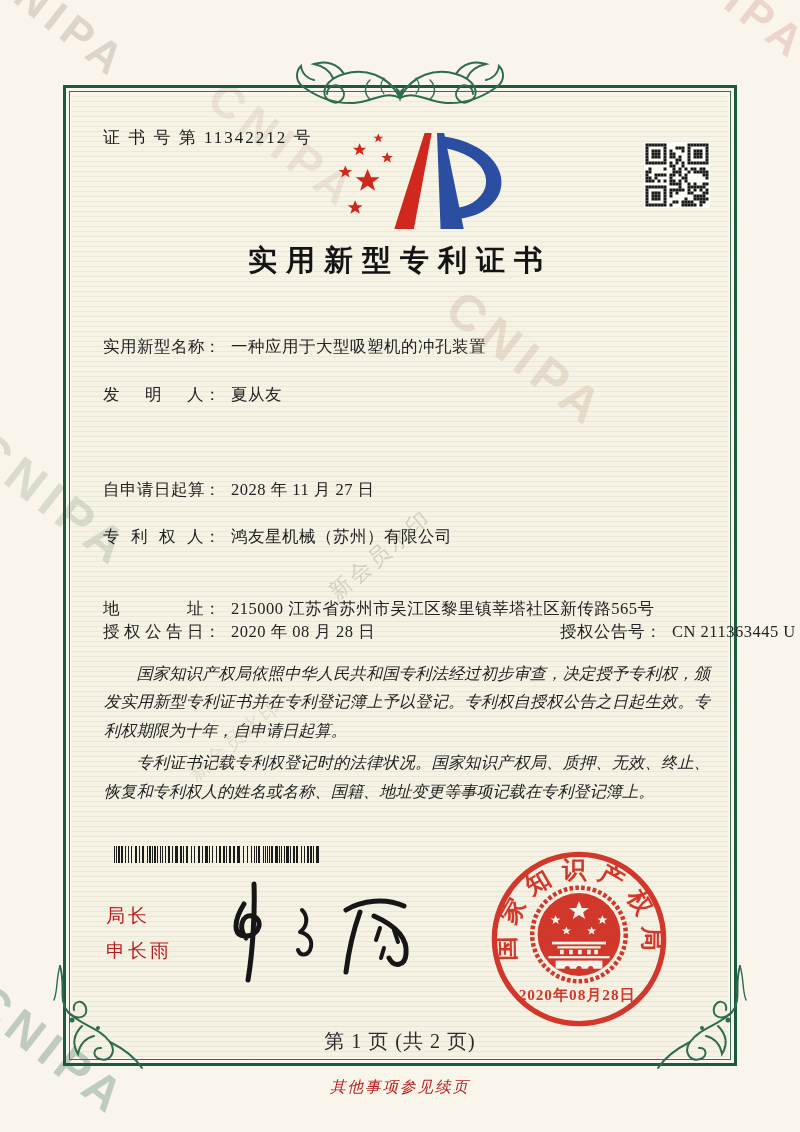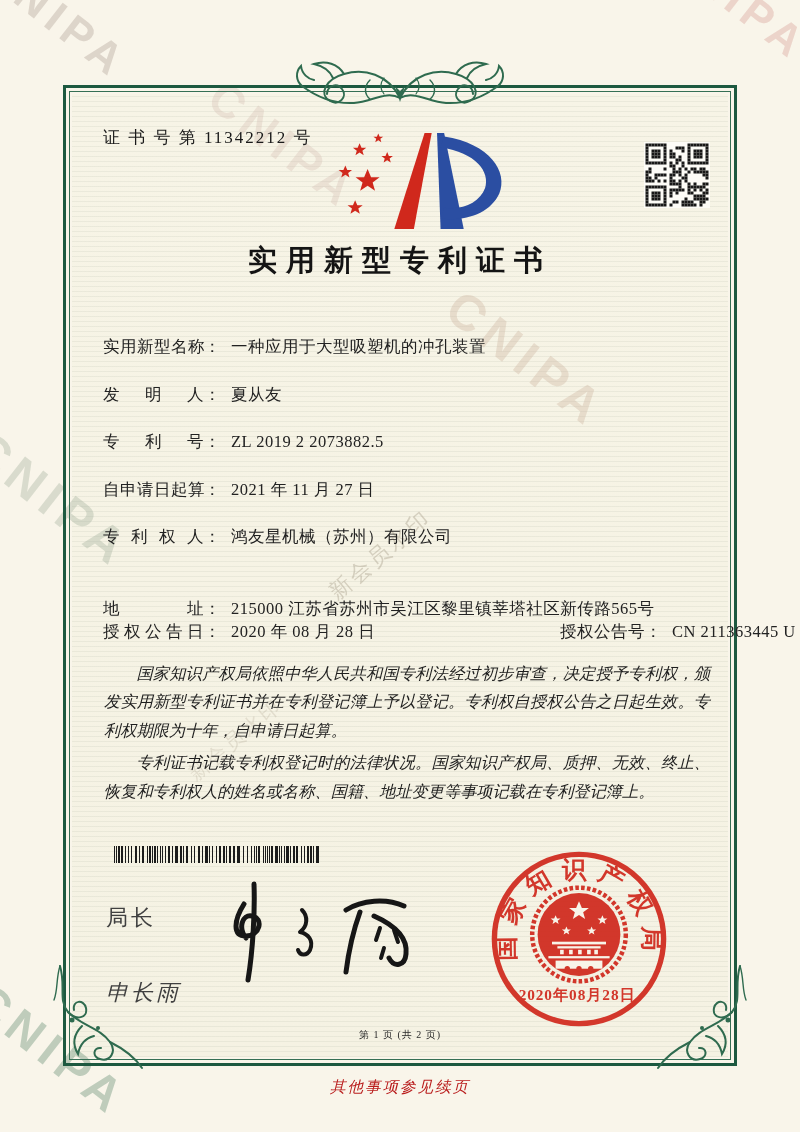--- a/index.html
+++ b/index.html
@@ -31,24 +31,24 @@
          letter-spacing:9px;color:#141414;}
   .frow{position:absolute;left:103px;font-size:16.5px;letter-spacing:0.5px;white-space:nowrap;color:#222;}
   .flab{display:inline-block;width:101px;text-align:justify;text-align-last:justify;-moz-text-align-last:justify;}
   .fsep{display:inline-block;margin-right:10px;}
   .grant2{position:absolute;left:420px;top:0;white-space:nowrap;margin-left:37px;}
   .paras{position:absolute;left:100px;top:656px;width:614px;font-size:16.2px;line-height:28.4px;
          font-style:italic;color:#1e1e1e;}
   .paras p{margin:4px;text-indent:2em;text-align:justify;}
   .barcode{position:absolute;left:114px;top:846px;}
   .signer{position:absolute;left:106px;font-family:"Liberation Sans","DejaVu Sans",sans-serif;
-          font-size:22px;letter-spacing:3px;color:#404040;}
+          font-size:19px;letter-spacing:3px;color:#b91c1c;}
   .sig{position:absolute;left:210px;top:876px;}
   .seal{position:absolute;left:489px;top:849px;}
-  .page-ind{position:absolute;left:0;top:1028px;width:100%;text-align:center;font-size:10px;
+  .page-ind{position:absolute;left:0;top:1028px;width:100%;text-align:center;font-size:20px;
             letter-spacing:1px;color:#2a2a2a;}
   .bottom-note{position:absolute;left:0;top:1077px;width:100%;text-align:center;font-size:15.5px;
                font-style:italic;letter-spacing:2px;color:#b91c1c;z-index:5;}
 </style>
 </head>
 <body>
 
 <div class="page">
 
   <div class="guilloche"></div>
@@ -350,25 +350,22 @@
         </svg></div>
 
     <div class="title">实用新型专利证书</div>
 
     <div class="frow" style="top:336px;">
       <span class="flab">实用新型名称</span><span class="fsep">：</span><span>一种应用于大型吸塑机的冲孔装置</span>
     </div>
     <div class="frow" style="top:384px;">
       <span class="flab">发明人</span><span class="fsep">：</span><span>夏从友</span>
     </div>
-    <div class="frow" style="top:431px;">
-      <span class="flab">专利号</span><span class="fsep">：</span><span>ZL 2019 2 2073882.5</span>
-    </div>
     <div class="frow" style="top:479px;">
-      <span class="flab">自申请日起算</span><span class="fsep">：</span><span>2021 年 11 月 27 日</span>
+      <span class="flab">自申请日起算</span><span class="fsep">：</span><span>2028 年 11 月 27 日</span>
     </div>
     <div class="frow" style="top:526px;">
       <span class="flab">专利权人</span><span class="fsep">：</span><span>鸿友星机械（苏州）有限公司</span>
     </div>
     <div class="frow" style="top:598px;">
       <span class="flab">地址</span><span class="fsep">：</span><span>215000 江苏省苏州市吴江区黎里镇莘塔社区新传路565号</span>
     </div>
     <div class="frow" style="top:621px;width:640px;">
       <span class="flab">授权公告日</span><span class="fsep">：</span><span>2020 年 08 月 28 日</span>
       <span class="grant2"><span>授权公告号</span><span class="fsep">：</span><span>CN 211363445 U</span></span>
@@ -439,21 +436,21 @@
           <rect x="182" y="0" width="2" height="17" fill="#1b1b1b"></rect>
           <rect x="187" y="0" width="1" height="17" fill="#1b1b1b"></rect>
           <rect x="190" y="0" width="1" height="17" fill="#1b1b1b"></rect>
           <rect x="193" y="0" width="2" height="17" fill="#1b1b1b"></rect>
           <rect x="196" y="0" width="2" height="17" fill="#1b1b1b"></rect>
           <rect x="199" y="0" width="1" height="17" fill="#1b1b1b"></rect>
           <rect x="202" y="0" width="3" height="17" fill="#1b1b1b"></rect>
         </svg></div>
 
     <div class="signer" style="top:903px;">局长</div>
-    <div class="signer" style="top:978px;font-style:italic;">申长雨</div>
+    <div class="signer" style="top:938px;">申长雨</div>
 
     <svg class="sig" width="220" height="112" viewBox="0 0 220 112">
       <g stroke="#161616" fill="none" stroke-width="5" stroke-linecap="round" stroke-linejoin="round">
         <path d="M34,28 C24,44 22,60 36,60 C50,60 54,42 42,40 C32,38 28,52 36,62"></path>
         <path d="M44,8 C45,34 43,74 38,104"></path>
         <path d="M92,34 C98,40 98,50 90,56 C98,58 104,64 100,74 C97,80 90,80 88,74" stroke-width="4"></path>
         <path d="M136,34 C152,24 176,22 194,30"></path>
         <path d="M150,36 C142,58 138,80 136,96"></path>
         <path d="M164,40 C182,48 198,60 196,78 C195,90 184,92 179,82"></path>
         <path d="M170,52 L166,64" stroke-width="4"></path>

